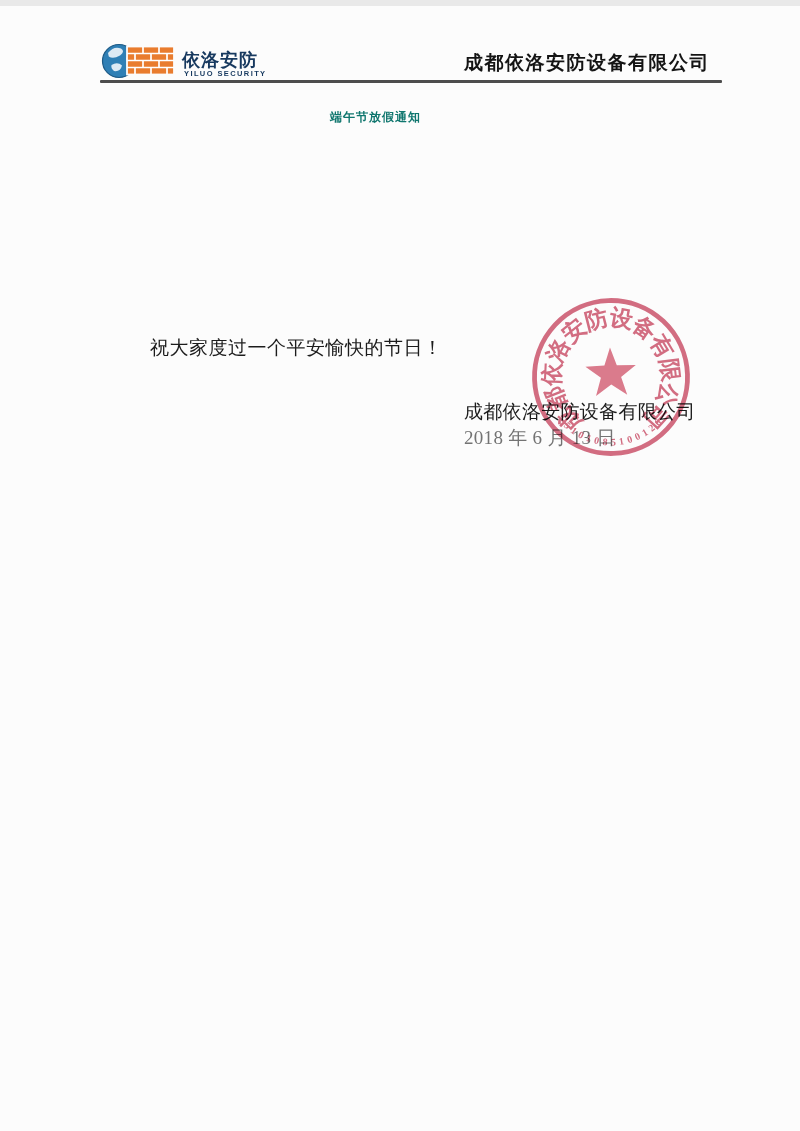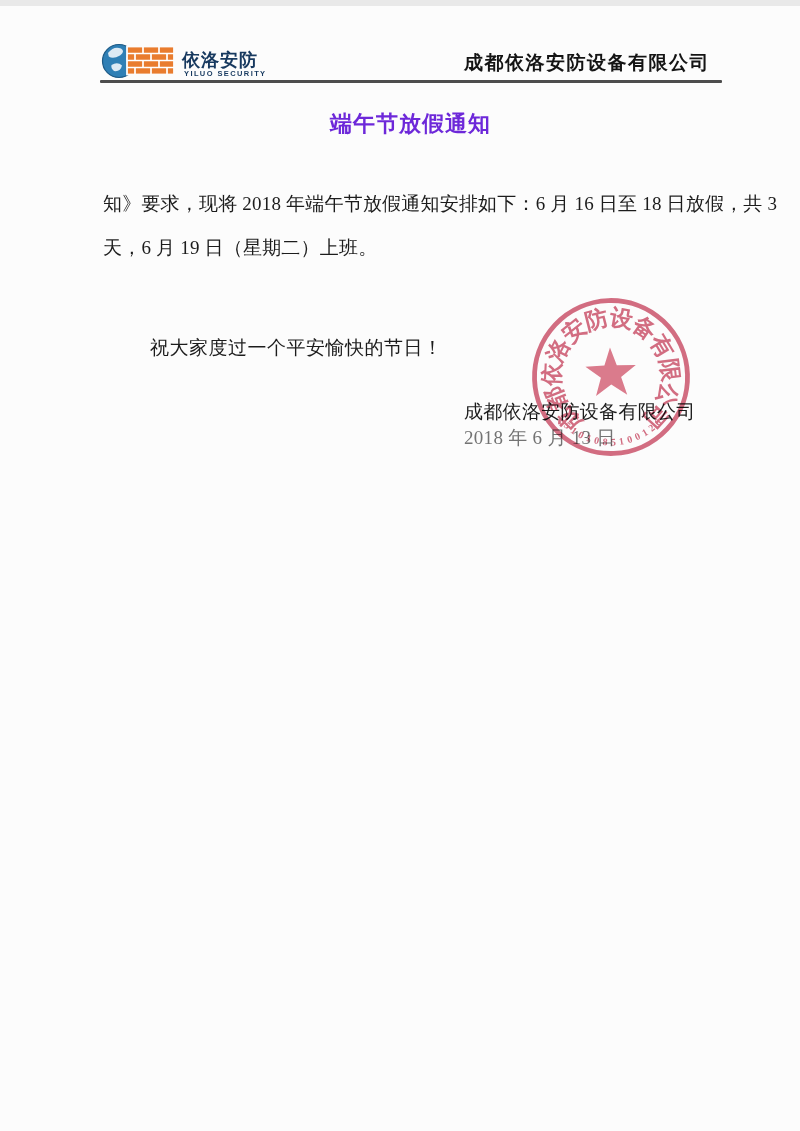--- a/index.html
+++ b/index.html
@@ -26,21 +26,21 @@
     font-family:"Liberation Sans","DejaVu Sans",sans-serif;
     font-weight:bold;font-size:7.5px;color:#17395f;letter-spacing:1.4px;text-align:center;
   }
   #company-name{
     left:464px;top:44px;
     font-size:19px;font-weight:bold;letter-spacing:1.5px;color:#141414;
   }
   #header-rule{left:100px;top:74px;width:622px;height:3px;background:#4d4d4d;border-radius:1px;}
 
   
-  #doc-title{left:330px;top:103px;font-size:22px;font-weight:600;letter-spacing:1px;color:#6d28d9;}
+  #doc-title{left:330px;top:103px;font-size:12px;font-weight:600;letter-spacing:1px;color:#0f766e;}
   .body-line{left:103px;font-size:19px;letter-spacing:0.2px;color:#1c1c1c;}
   #body-line-0{top:140px;}
   #body-line-1{top:185px;}
   #body-line-2{top:229px;}
   #wish-line{left:150px;top:329px;font-size:19px;letter-spacing:0.5px;color:#1c1c1c;text-align:center;}
   #sig-company{left:464px;top:393px;font-size:19px;letter-spacing:0.3px;color:#1c1c1c;}
   #sig-date{left:464px;top:419px;font-size:19px;letter-spacing:0.3px;color:#737373;}
 
   
   #seal-svg{
@@ -85,22 +85,20 @@
 
   <div id="logo-cn" class="abs">依洛安防</div>
   <div id="logo-en" class="abs">YILUO SECURITY</div>
 
   <div id="company-name" class="abs">成都依洛安防设备有限公司</div>
 
   <div id="header-rule" class="abs"></div>
 
   <div id="doc-title" class="abs">端午节放假通知</div>
 
-  <div id="body-line-1" class="abs body-line">知》要求，现将 2018 年端午节放假通知安排如下：6 月 16 日至 18 日放假，共 3</div>
-  <div id="body-line-2" class="abs body-line">天，6 月 19 日（星期二）上班。</div>
 
   <div id="wish-line" class="abs">祝大家度过一个平安愉快的节日！</div>
 
   <div id="sig-company" class="abs">成都依洛安防设备有限公司</div>
   <div id="sig-date" class="abs">2018 年 6 月 13 日</div>
 
   <svg id="seal-svg" class="abs" viewBox="0 0 176 176">
     <g id="seal-group" transform="rotate(-2 88 88)">
       <circle id="seal-ring" cx="88" cy="88" r="76.5" fill="none" stroke-width="4.8" stroke="#cf5a72"></circle>
       <polygon id="seal-star" points="88.0,58.5 94.2,76.4 113.2,76.8 98.1,88.3 103.6,106.4 88.0,95.6 72.4,106.4 77.9,88.3 62.8,76.8 81.8,76.4" fill="#d96a7e"></polygon>

